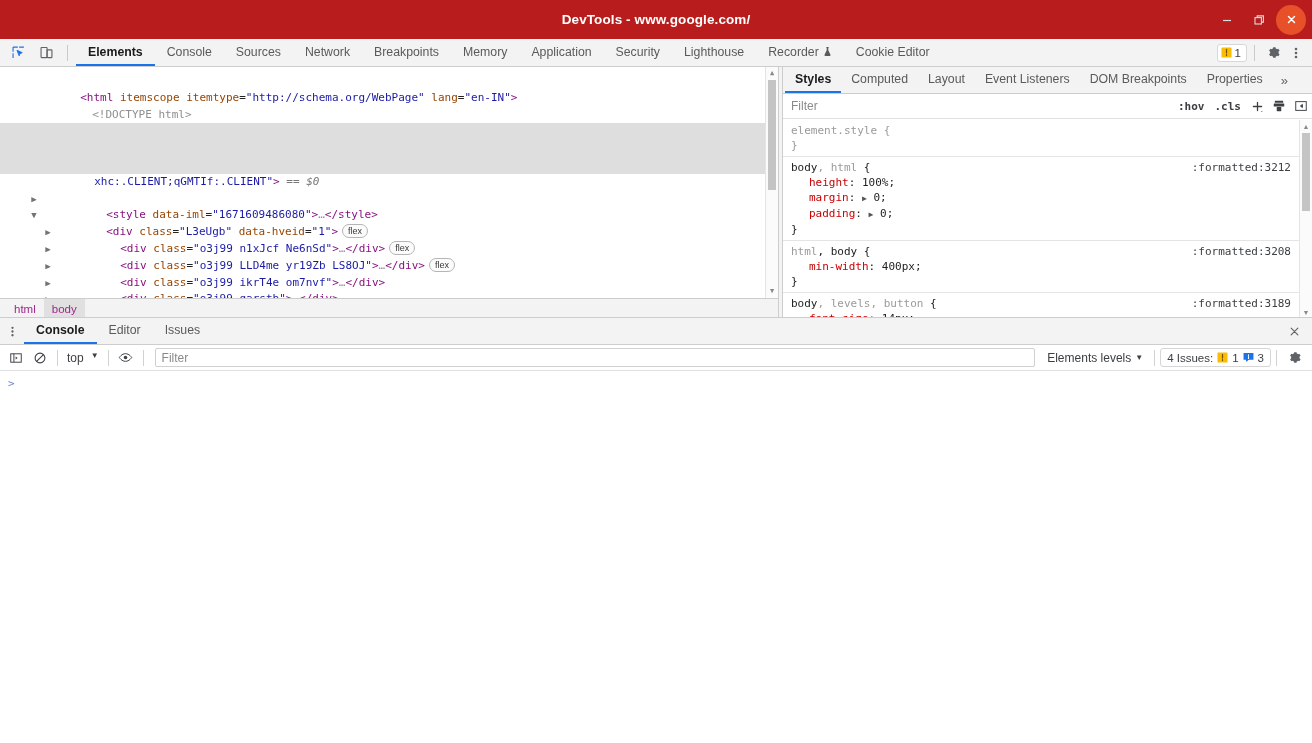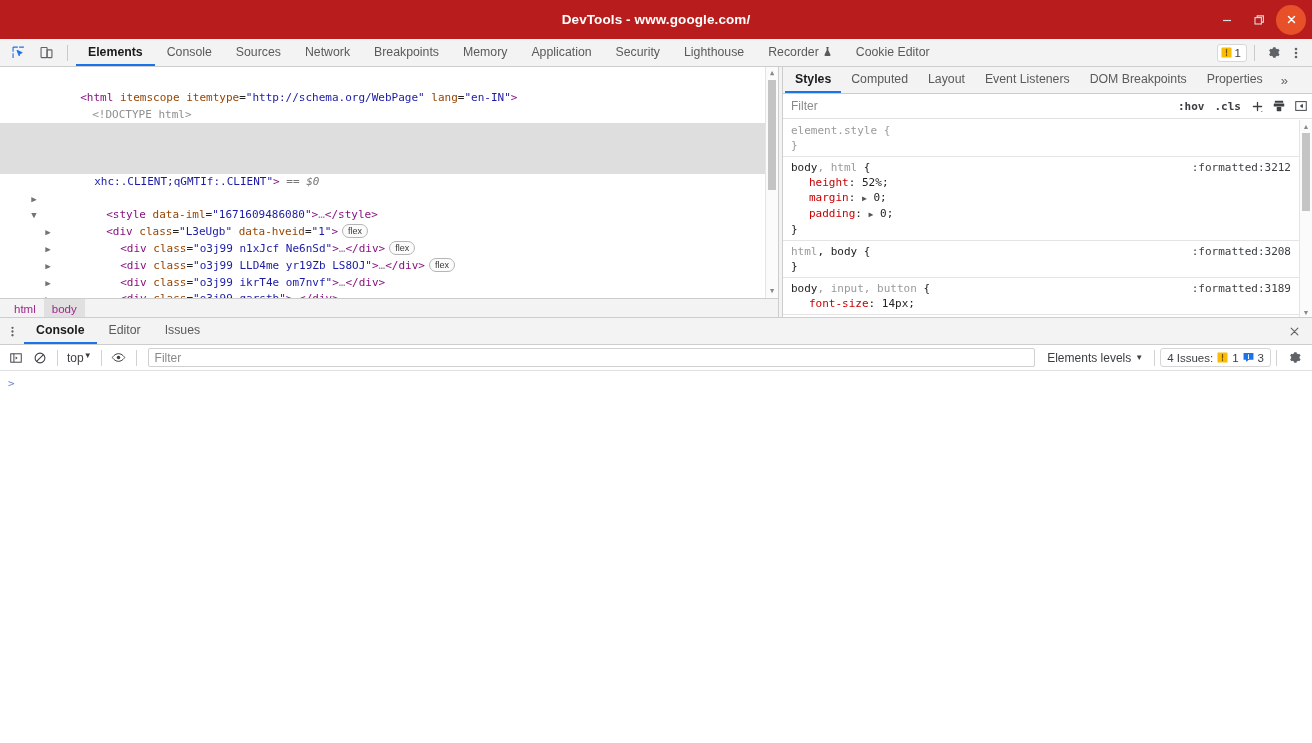--- a/index.html
+++ b/index.html
@@ -204,21 +204,21 @@
   .dclose { position:absolute; right: 8px; top:3px; width: 20px; height:20px;
             display:flex; align-items:center; justify-content:center; }
 
   .console-toolbar {
     height: 26px; display: flex; align-items: center;
     border-bottom: 1px solid #e0e0e0; gap: 0; padding: 0 6px 0 4px;
   }
   .ct-icon { width: 24px; height: 22px; display:flex; align-items:center; justify-content:center; }
   .ct-sep { width:1px; height: 16px; background:#d2d2d2; margin: 0 5px; }
   .ctx-sel {
-    display:flex; align-items:flex-start; gap:0; font-size: 12px; color:#3c4043;
+    display:flex; align-items:flex-start; gap:7px; font-size: 12px; color:#3c4043;
     padding: 0 4px;
   }
   .cfilter {
     flex: 1; min-width: 0; height: 19px; margin: 0 6px;
     border: 1px solid #d0d0d0; border-radius: 2px; background: #fff;
     padding: 0 6px; font-size: 12px; outline: none; color:#202124;
     font-family: "Liberation Sans", sans-serif;
   }
   .cfilter::placeholder { color: #8a8a8a; }
   .levels { display:flex; align-items:center; gap:4px; font-size: 12px; color:#3c4043; padding: 0 6px; }
@@ -473,35 +473,36 @@
 
       <div class="rules">
         <div class="rule">
           <span class="sel-gray">element.style</span><span class="sel-gray"> {</span>
           <div style="color:#9a9a9a">}</div>
         </div>
 
         <div class="rule">
           <span class="origin">:formatted:3212</span>
           <span class="sel-txt">body</span><span class="sel-gray">, html</span><span> {</span>
-          <div class="prop"><span class="propname">height</span><span class="propval">: </span><span class="propval">52%</span><span class="propval">;</span></div>
+          <div class="prop"><span class="propname">height</span><span class="propval">: </span><span class="propval">100%</span><span class="propval">;</span></div>
           <div class="prop"><span class="propname">margin</span><span class="propval">: </span><span class="disc">▶</span><span class="propval"> </span><span class="propval">0</span><span class="propval">;</span></div>
           <div class="prop"><span class="propname">padding</span><span class="propval">: </span><span class="disc">▶</span><span class="propval"> </span><span class="propval">0</span><span class="propval">;</span></div>
           <div>}</div>
         </div>
 
         <div class="rule">
           <span class="origin">:formatted:3208</span>
           <span class="sel-gray">html</span><span class="sel-txt">, body</span><span> {</span>
+          <div class="prop"><span class="propname">min-width</span><span class="propval">: </span><span class="propval">400px</span><span class="propval">;</span></div>
           <div>}</div>
         </div>
 
         <div class="rule">
           <span class="origin">:formatted:3189</span>
-          <span class="sel-txt">body</span><span class="sel-gray">, input, button</span><span> {</span>
+          <span class="sel-txt">body</span><span class="sel-gray">, levels, button</span><span> {</span>
           <div class="prop"><span class="propname">font-size</span><span class="propval">: </span><span class="propval">14px</span><span class="propval">;</span></div>
         </div>
       </div>
 
       <div class="vscroll" style="right:0; top:53px; height:199px;">
         <div class="sarrow">▲</div>
         <div class="vthumb" style="height:78px;"></div>
         <div class="sarrow" style="position:absolute;bottom:0;left:0;right:0;">▼</div>
       </div>
     </div>

